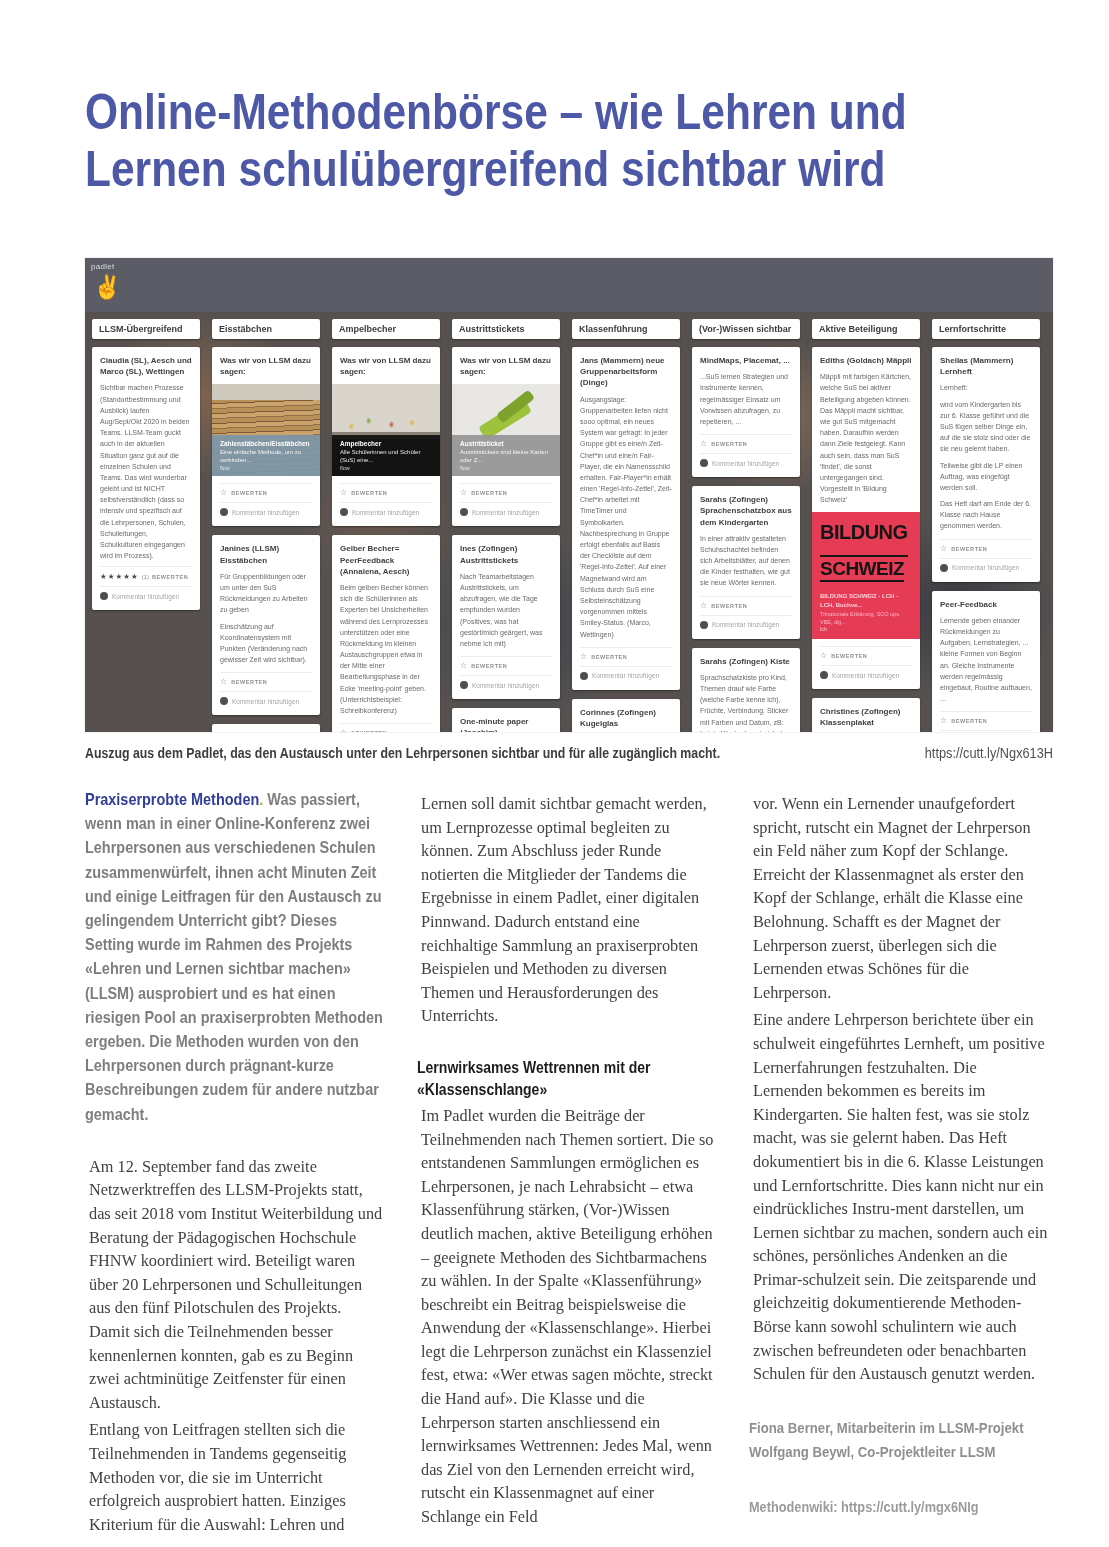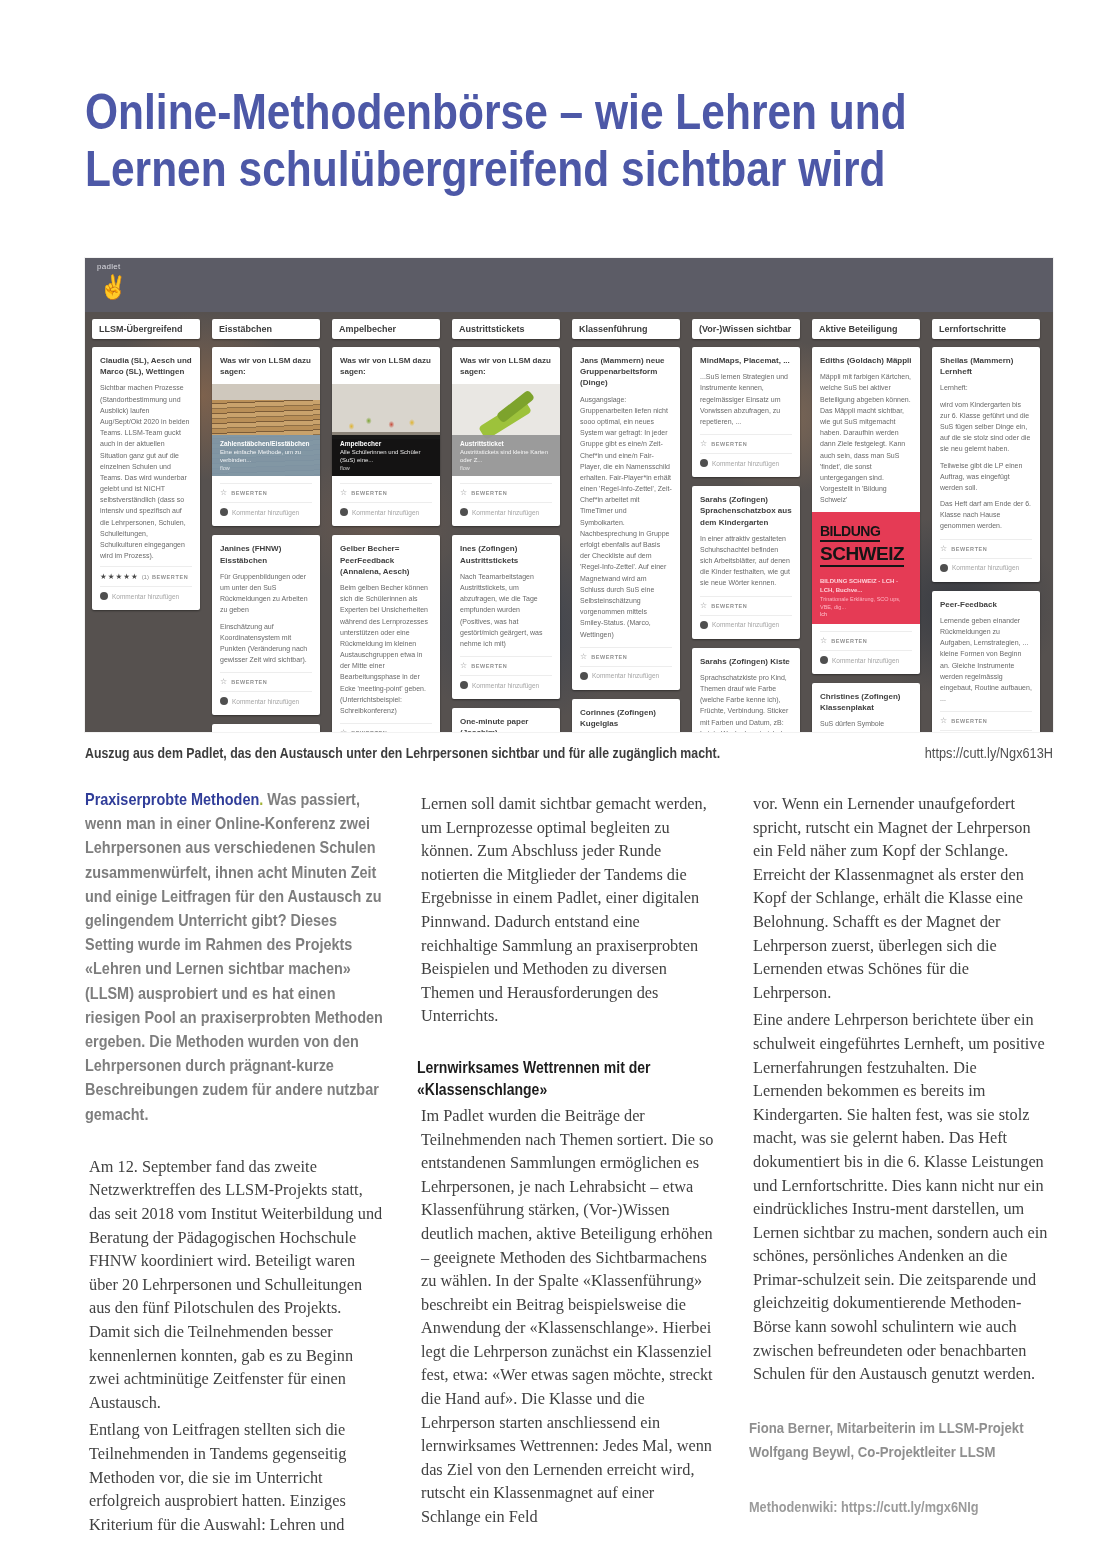--- a/index.html
+++ b/index.html
@@ -7,21 +7,21 @@
        font-family:"Liberation Sans",sans-serif;-webkit-font-smoothing:antialiased;}
   .cx{transform:scaleX(.85);transform-origin:0 0;width:117.65%;}
 
   
   .art-title{position:absolute;left:85px;top:84px;width:968px;}
   .art-title h1{margin:0;font-size:50px;line-height:57px;font-weight:bold;color:#4d58a7;letter-spacing:0;}
 
   
   .padlet{position:absolute;left:85px;top:258px;width:968px;height:474px;overflow:hidden;
           box-shadow:0 0 0 1px rgba(0,0,0,.05);}
-  .p-header{height:54px;background:#5c5c66;color:#fff;padding:4px 10px 0 12px;box-sizing:border-box;}
+  .p-header{height:54px;background:#5c5c66;color:#fff;padding:4px 10px 0 6px;box-sizing:border-box;}
   .p-brand{font-size:8px;color:#dcdce2;letter-spacing:.3px;}
   .p-head-row{display:flex;align-items:flex-start;margin-top:1px;}
   .p-emoji{font-size:23px;line-height:26px;color:#f0b429;margin:2px 10px 0 2px;}
   .p-meta{display:flex;align-items:center;gap:4px;font-size:7px;color:#c5c5cd;}
   .p-avatar{width:6px;height:6px;border-radius:50%;background:#d973c9;display:inline-block;}
   .p-title{font-size:14px;font-weight:bold;line-height:16px;margin-top:1px;}
   .p-sub{font-size:8px;color:#c9c9d1;margin-top:1px;}
   .p-board{height:420px;box-sizing:border-box;padding:7px 7px 0 7px;display:flex;gap:12px;overflow:hidden;
     background:
       radial-gradient(140px 120px at 12% 20%, rgba(158,112,76,.55), transparent 70%),
@@ -64,22 +64,22 @@
   .p-actions{margin-top:7px;}
   .p-rate,.p-comment{display:flex;align-items:center;gap:4px;border-top:1px solid #ededed;padding:5px 0;}
   .star-ic{font-size:8px;color:#8a8a8a;line-height:1;}
   .p-rate .lbl{font-size:5.5px;letter-spacing:.6px;color:#909090;font-weight:bold;}
   .cm-ic{width:8px;height:8px;border-radius:50%;background:#4f4f4f;flex:0 0 8px;}
   .p-comment .lbl{font-size:6.5px;color:#a5a5a5;}
   .p-stars{display:flex;align-items:center;gap:3px;border-top:1px solid #ededed;padding:5px 0;}
   .p-stars .st{font-size:7.5px;color:#4a4a4a;letter-spacing:1px;}
   .p-stars .rt{font-size:6px;color:#8a8a8a;}
   .p-logo{margin:7px -8px 0 -8px;background:#e53b55;padding:10px 8px 7px 8px;}
-  .p-logo .l1{font-size:14px;font-weight:900;color:#151515;line-height:1.02;letter-spacing:-.5px;
-              border-bottom:2px solid #151515;display:inline-block;padding-bottom:1px;}
+  .p-logo .l1{font-size:20px;font-weight:900;color:#151515;line-height:1.02;letter-spacing:-.5px;
+              border-bottom:2px solid #151515;display:inline-block;padding-bottom:12px;}
   .p-logo .l2{font-size:19px;font-weight:900;color:#151515;line-height:1.1;letter-spacing:-.5px;
               border-bottom:2px solid #151515;display:inline-block;margin-top:2px;}
   .p-logo .lk1{margin-top:10px;font-size:6px;font-weight:bold;color:#ffd2da;line-height:1.5;}
   .p-logo .lk2{font-size:5.5px;color:#ffb4c2;line-height:1.5;}
   .p-logo .lk3{font-size:5.5px;color:#ffc9d3;}
   .p-cmt-count{font-size:6.5px;color:#8a8a8a;border-top:1px solid #ededed;padding:6px 0 4px 0;}
 
   
   .fig-cap{position:absolute;left:85px;top:744px;width:968px;}
   .fig-cap .row{display:flex;justify-content:space-between;align-items:baseline;}
@@ -148,21 +148,21 @@
               <span class="star-ic">☆</span>
               <span class="lbl">BEWERTEN</span>
             </div>
             <div class="p-comment">
               <span class="cm-ic"></span>
               <span class="lbl">Kommentar hinzufügen</span>
             </div>
           </div>
         </div>
         <div class="pcard">
-          <div class="pc-title">Janines (FHNW) Eisstäbchen</div>
+          <div class="pc-title">Janines (LLSM) Eisstäbchen</div>
           <div class="pc-body">
             <p>Für Gruppenbildungen oder um unter den SuS Rückmeldungen zu Arbeiten zu geben</p>
             <p>Einschätzung auf Koordinatensystem mit Punkten (Veränderung nach gewisser Zeit wird sichtbar).</p>
           </div>
           <div class="p-actions">
             <div class="p-rate">
               <span class="star-ic">☆</span>
               <span class="lbl">BEWERTEN</span>
             </div>
             <div class="p-comment">

